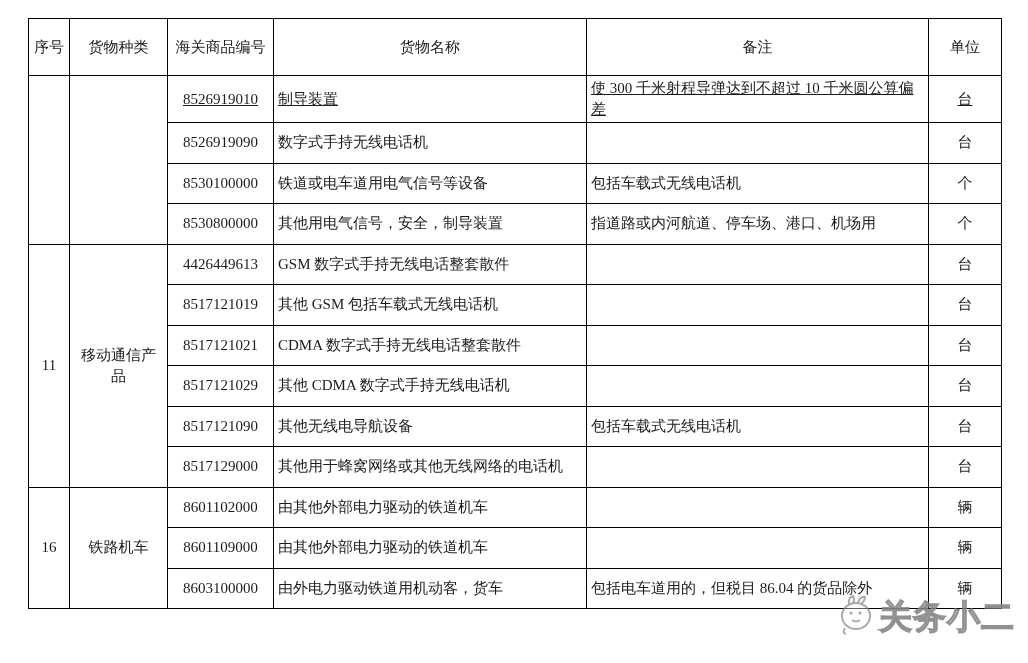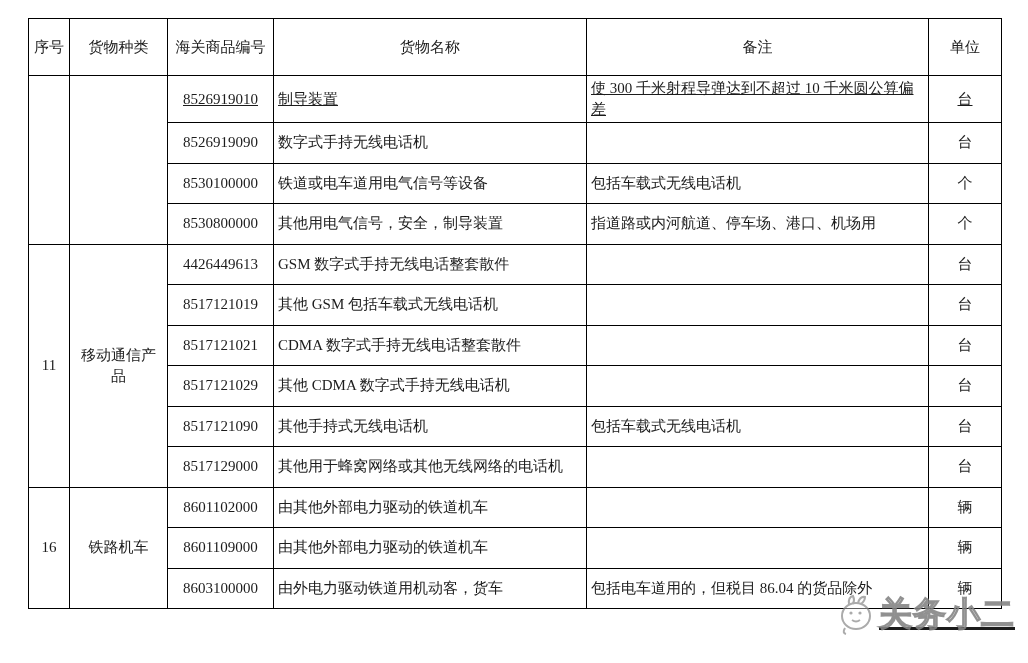--- a/index.html
+++ b/index.html
@@ -20,21 +20,21 @@
   }
   tr.hdr{height:57px;}
   tr.r1{height:45px;text-decoration:underline;}
   tr.r{height:40.5px;}
   .c-center{text-align:center;padding:2px 1px;}
   .c-left{text-align:left;}
   th{text-align:center;}
   
   .watermark{
     position:absolute;left:836px;top:592px;z-index:3;
-    display:flex;align-items:flex-start;gap:1px;pointer-events:none;text-decoration:underline;
+    display:flex;align-items:flex-end;gap:1px;pointer-events:none;
   }
   .wm-text{
     font-family:"Liberation Sans","DejaVu Sans",sans-serif;
     font-size:33px;font-weight:bold;letter-spacing:1px;
     color:rgba(150,150,150,0.30);
     -webkit-text-stroke:1.2px rgba(130,130,130,0.85);
     white-space:nowrap;
   }
   .wm-icon{flex:0 0 auto;opacity:0.75;}
 </style>
@@ -108,21 +108,21 @@
       <td class="c-center">台</td>
     </tr>
     <tr class="r">
       <td class="c-center">8517121029</td>
       <td class="c-left">其他 CDMA 数字式手持无线电话机</td>
       <td class="c-left"></td>
       <td class="c-center">台</td>
     </tr>
     <tr class="r">
       <td class="c-center">8517121090</td>
-      <td class="c-left">其他手持式无线电话机</td>
+      <td class="c-left">其他无线电导航设备</td>
       <td class="c-left">包括车载式无线电话机</td>
       <td class="c-center">台</td>
     </tr>
     <tr class="r">
       <td class="c-center">8517129000</td>
       <td class="c-left">其他用于蜂窝网络或其他无线网络的电话机</td>
       <td class="c-left"></td>
       <td class="c-center">台</td>
     </tr>
     <tr class="r">

